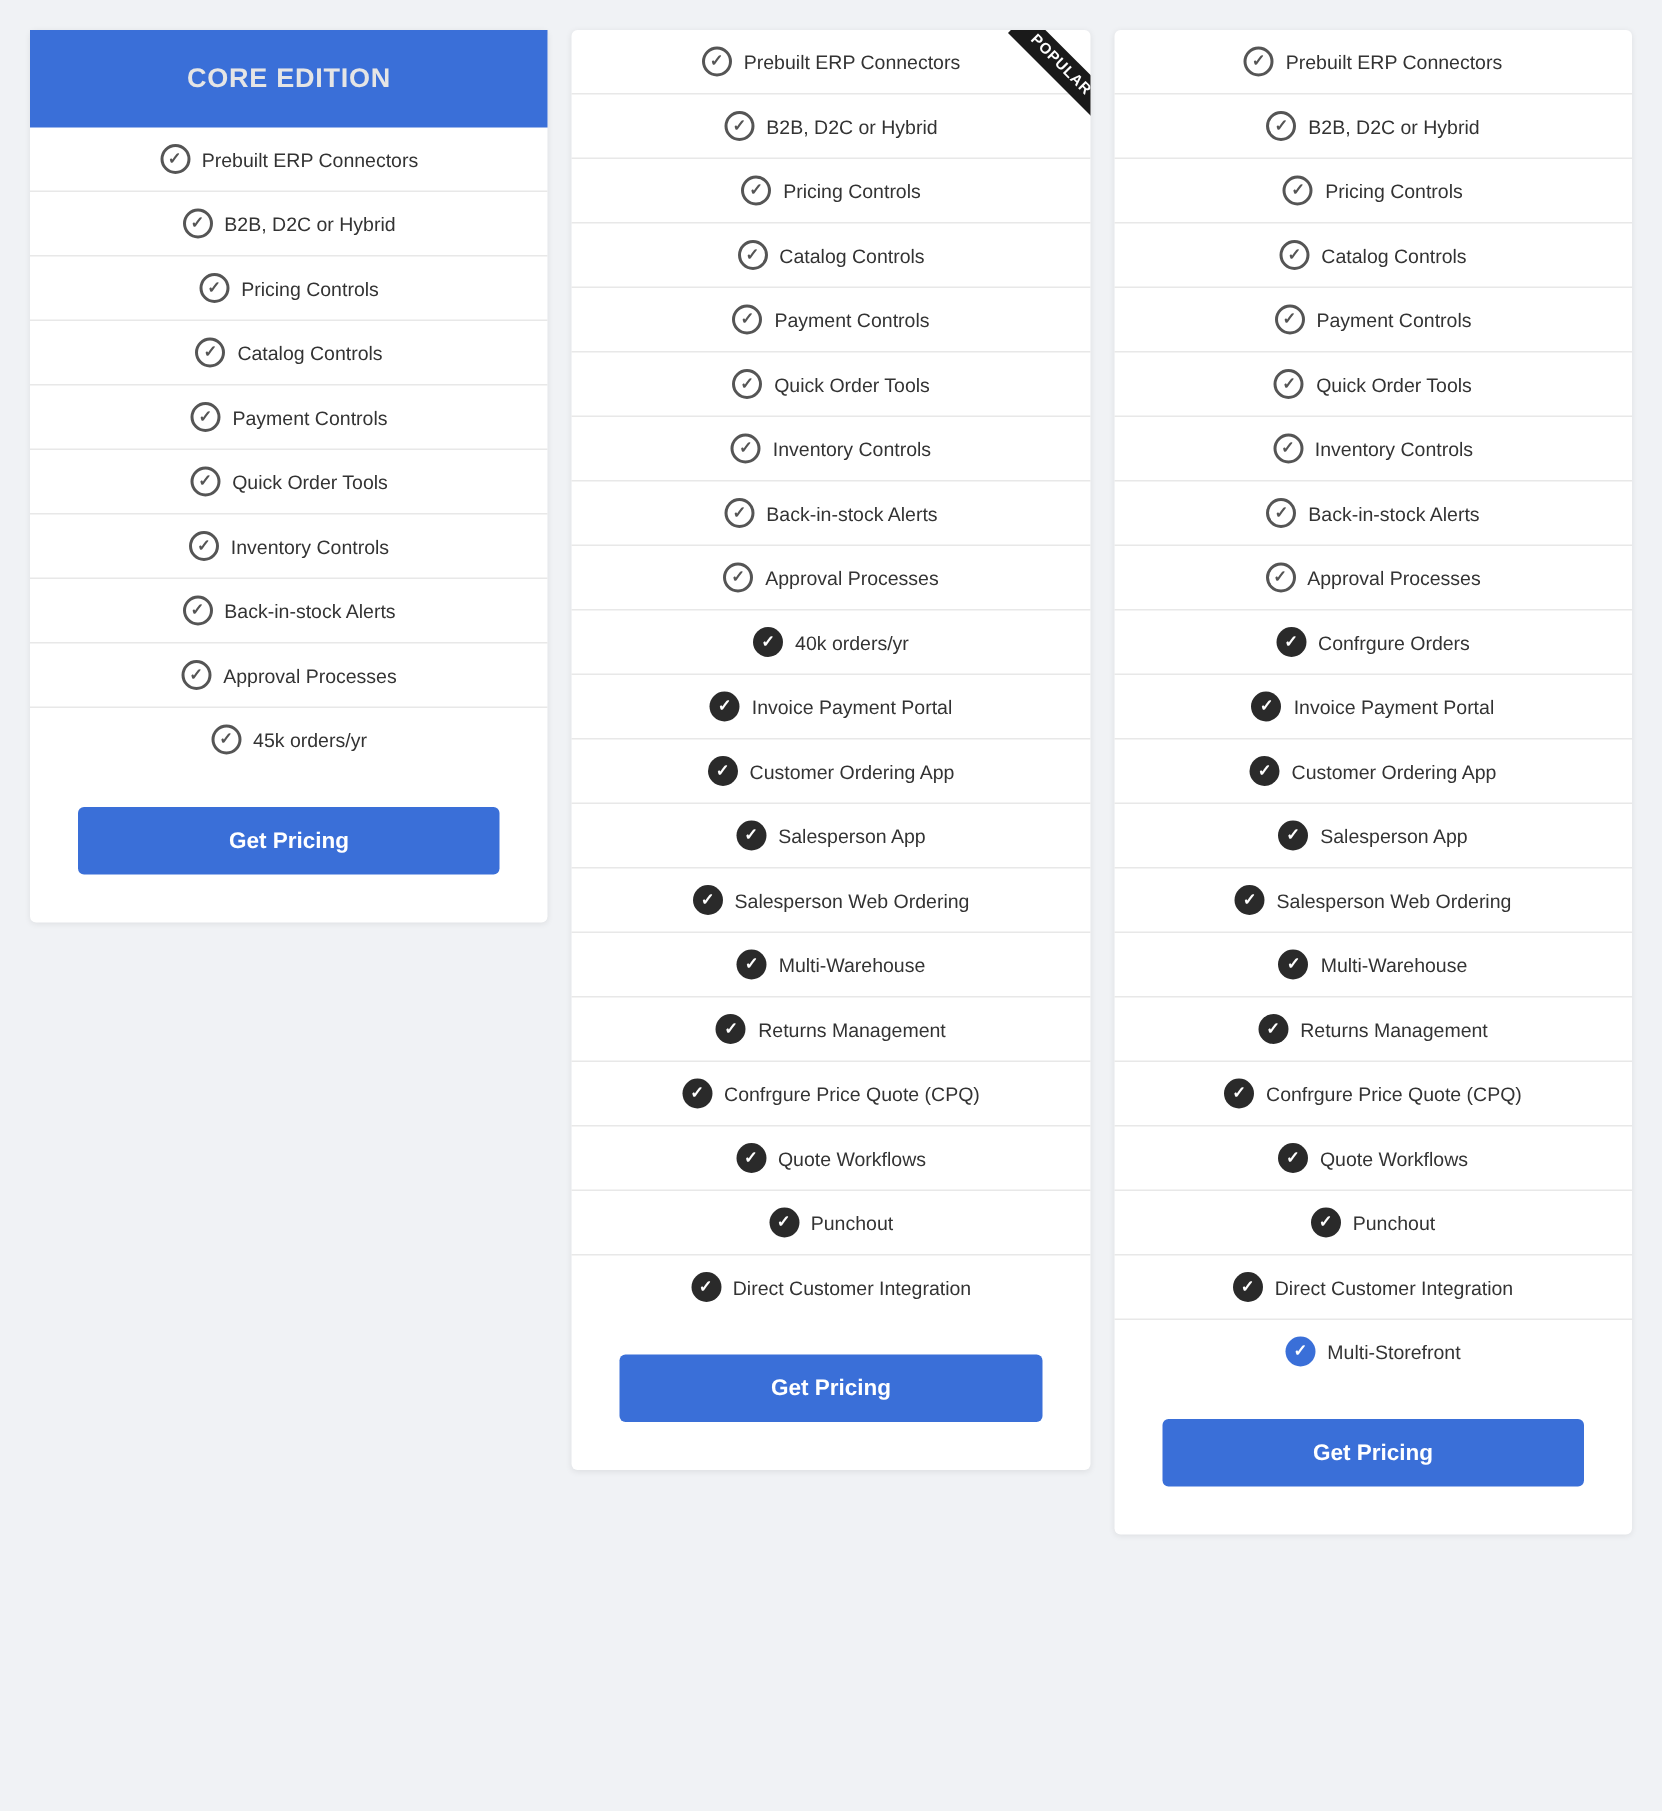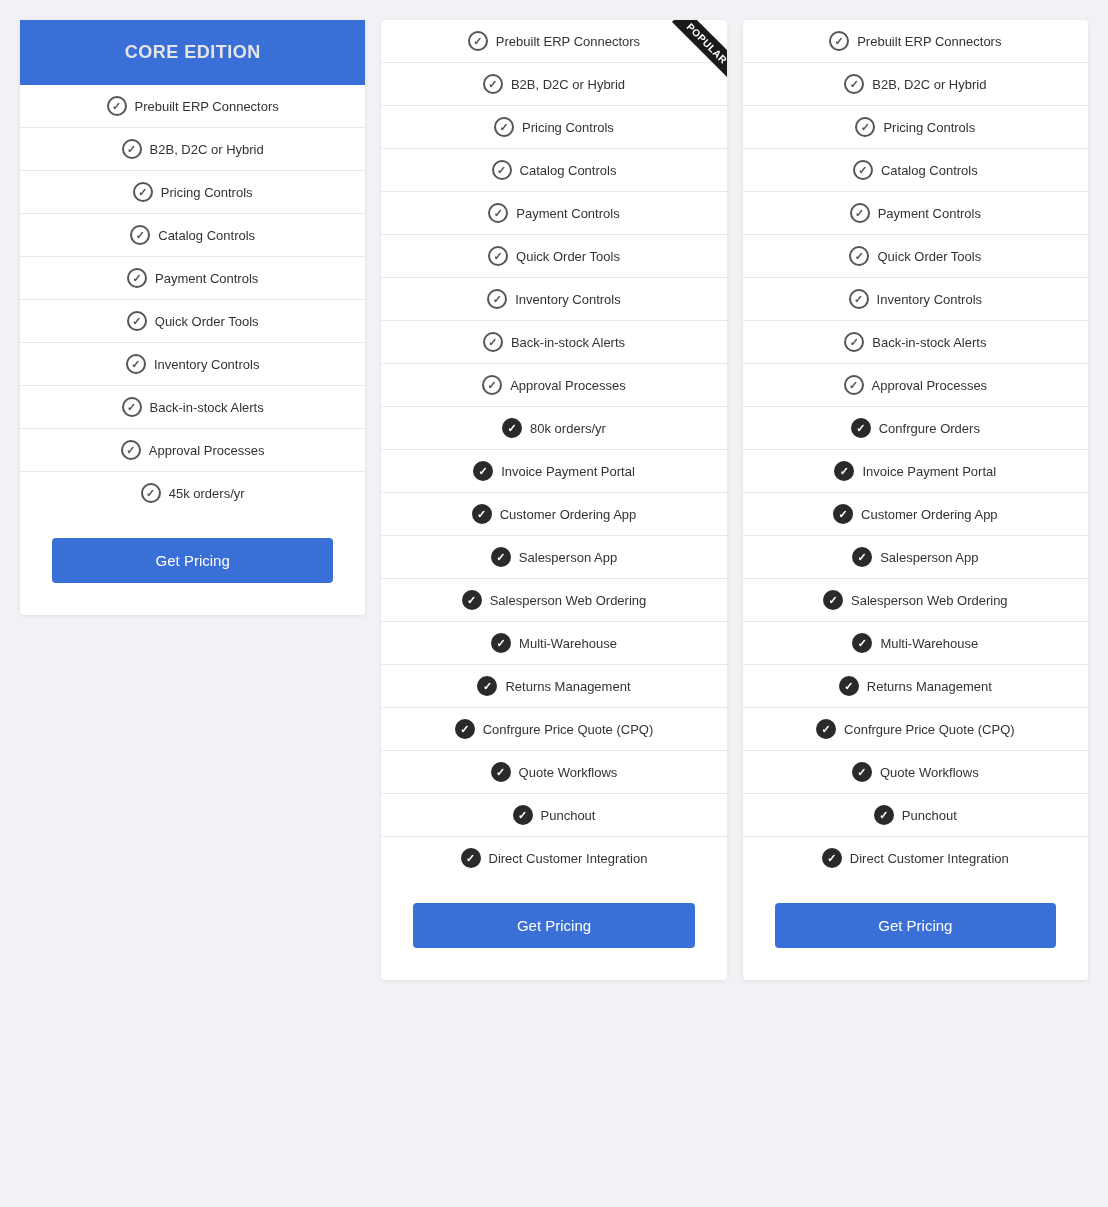--- a/index.html
+++ b/index.html
@@ -128,21 +128,21 @@
     }
     .get-pricing-btn {
       display: block;
       margin: 16px auto;
       background: #3a6fd8;
       color: #fff;
       border: none;
       border-radius: 4px;
       padding: 14px 40px;
       font-size: 15px;
-      font-weight: 400;
+      font-weight: 700;
       cursor: pointer;
       text-align: center;
       width: calc(100% - 32px);
     }
     .btn-wrapper {
       padding: 8px 16px 16px;
     }
   </style>
 </head>
 <body>
@@ -274,21 +274,21 @@
         <li class="feature-item">
           <span>
             <span class="check-circle-outline"></span>
           </span>
           <span>Approval Processes</span>
         </li>
         <li class="feature-item">
           <span>
             <span class="check-circle-filled"></span>
           </span>
-          <span>80k orders/yr</span>
+          <span>40k orders/yr</span>
         </li>
         <li class="feature-item">
           <span>
             <span class="check-circle-filled"></span>
           </span>
           <span>Invoice Payment Portal</span>
         </li>
         <li class="feature-item">
           <span>
             <span class="check-circle-filled"></span>
@@ -462,19 +462,25 @@
           <span>
             <span class="check-circle-filled"></span>
           </span>
           <span>Punchout</span>
         </li>
         <li class="feature-item">
           <span>
             <span class="check-circle-filled"></span>
           </span>
           <span>Direct Customer Integration</span>
+        </li>
+        <li class="feature-item">
+          <span>
+            <span class="check-circle-blue"></span>
+          </span>
+          <span>Multi-Storefront</span>
         </li>
       </ul>
       <div class="btn-wrapper">
         <button class="get-pricing-btn">Get Pricing</button>
       </div>
     </div>
   </div>
 
 </body></html>

